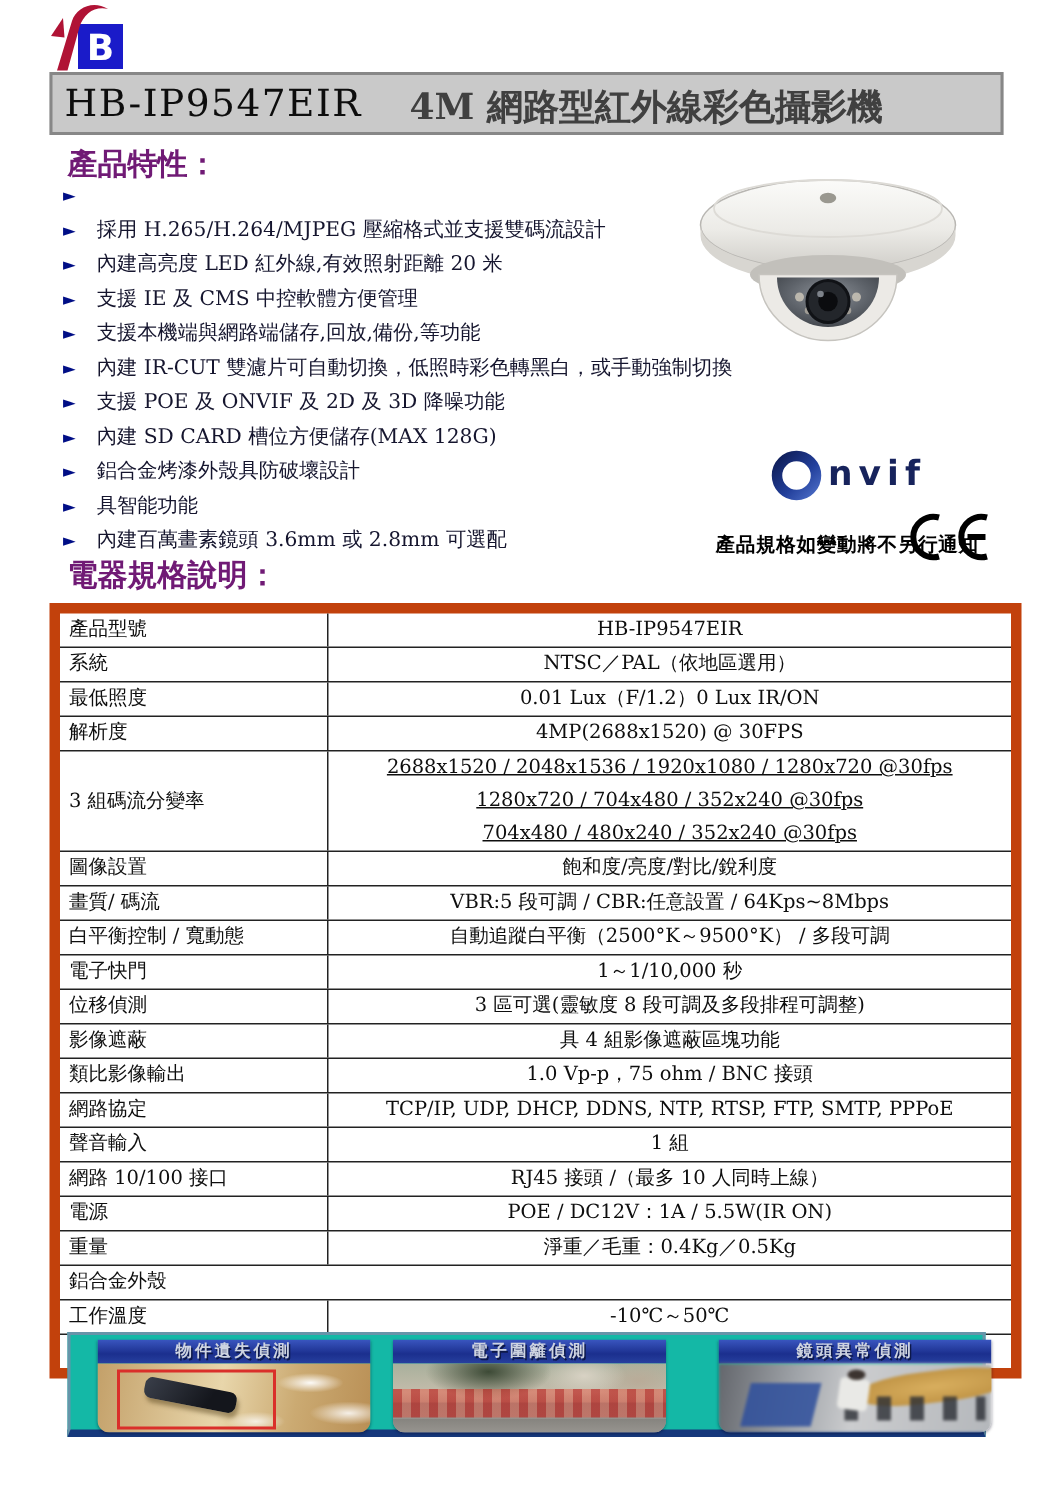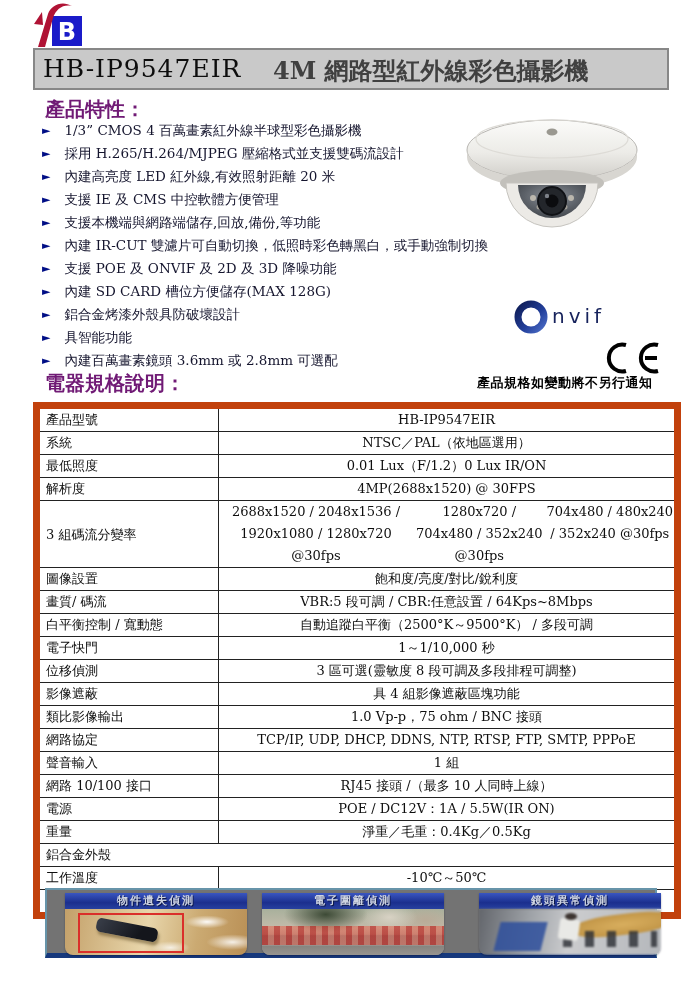--- a/index.html
+++ b/index.html
@@ -21,40 +21,40 @@
   #features{position:absolute;left:38px;top:119px;width:500px;}
   .feat{display:flex;align-items:flex-start;height:23px;line-height:23px;white-space:nowrap;}
   .feat .bullet{color:#000e86;font-size:11px;margin:0 14px 0 4px;line-height:23px;}
   .feat .ftext{font-size:13.5px;color:#15152e;}
 
   
   #camera{position:absolute;left:462px;top:103px;}
 
   
   #onvif{position:absolute;left:512px;top:297px;display:flex;align-items:center;}
-  #onvif .nvif{font-family:"DejaVu Sans","Liberation Sans",sans-serif;font-weight:normal;
-    font-size:20px;color:#17235c;letter-spacing:4px;margin-left:2px;}
+  #onvif .nvif{font-family:"DejaVu Sans","Liberation Sans",sans-serif;font-weight:bold;
+    font-size:23px;color:#17235c;letter-spacing:4px;margin-left:2px;}
   #ce{position:absolute;left:604px;top:340px;}
-  #spec-note{position:absolute;left:477px;top:374px;width:200px;font-size:13px;font-weight:bold;color:#000;letter-spacing:0.5px;}
+  #spec-note{position:absolute;left:477px;top:354px;width:200px;font-size:13px;font-weight:bold;color:#000;letter-spacing:0.5px;}
 
   
   #specs-heading{top:370px;}
   #spec-table{position:absolute;left:33px;top:402px;width:634px;border:7px solid #c2410c;}
   .trow{display:flex;border-top:1px solid #222;height:22px;}
   .trow:first-child{border-top:none;}
   .trow.tall{height:66px;}
   .tlabel{width:172px;padding-left:6px;font-size:13px;line-height:21px;color:#0e0e0e;}
   .tall .tlabel{display:flex;align-items:center;line-height:15px;}
   .tval{flex:1;border-left:1px solid #222;text-align:center;font-size:13px;line-height:21px;color:#0e0e0e;}
-  .tall .tval{display:flex;flex-direction:row;justify-content:center;}
+  .tall .tval{display:flex;flex-direction:column;justify-content:center;text-decoration:underline;}
   .tall .tval div{line-height:22px;}
 
   
   #banner{position:absolute;left:45px;top:888px;width:612px;height:70px;
-    background:#737373;border:2px solid #6794a9;border-bottom:5px solid #16387c;box-sizing:border-box;}
+    background:#14b8a6;border:2px solid #6794a9;border-bottom:5px solid #16387c;box-sizing:border-box;}
   .thumb{position:absolute;top:3px;width:182px;height:62px;overflow:hidden;
     border-radius:0 0 8px 8px;box-shadow:0 1px 2px rgba(0,0,30,.35);}
   .thumb .thead{height:16px;line-height:16px;text-align:center;
     background:linear-gradient(#3a56c0,#1b2f8e 60%,#27409f);
     font-size:11px;font-weight:bold;letter-spacing:2px;color:#cdd3e0;
     text-shadow:1px 1px 0 #0d1848;}
   .thumb .scene{position:relative;height:46px;}
   #thumb1{left:18px;} #thumb2{left:215px;} #thumb3{left:412px;margin-left:20px;}
 
   #scene1{background:
@@ -104,21 +104,20 @@
 
   <div id="titlebar">
     <span class="model">HB-IP9547EIR</span>
     <span class="title">4M 網路型紅外線彩色攝影機</span>
   </div>
 
   <div id="features-heading" class="sect-heading">產品特性：</div>
   <div id="features">
     <div class="feat">
         <span class="bullet">►</span>
-        <span class="ftext">1/3”  CMOS 4 百萬畫素紅外線半球型彩色攝影機</span>
       </div>
     <div class="feat">
         <span class="bullet">►</span>
         <span class="ftext">採用 H.265/H.264/MJPEG 壓縮格式並支援雙碼流設計</span>
       </div>
     <div class="feat">
         <span class="bullet">►</span>
         <span class="ftext">內建高亮度 LED 紅外線,有效照射距離 20 米</span>
       </div>
     <div class="feat">

